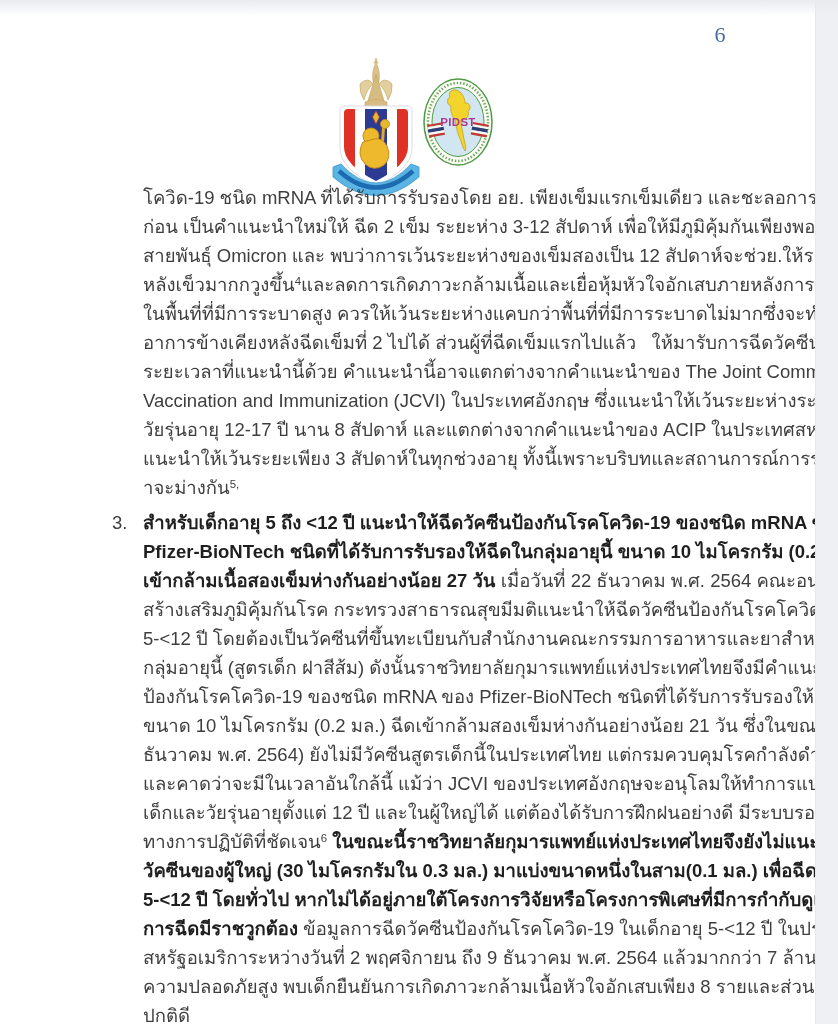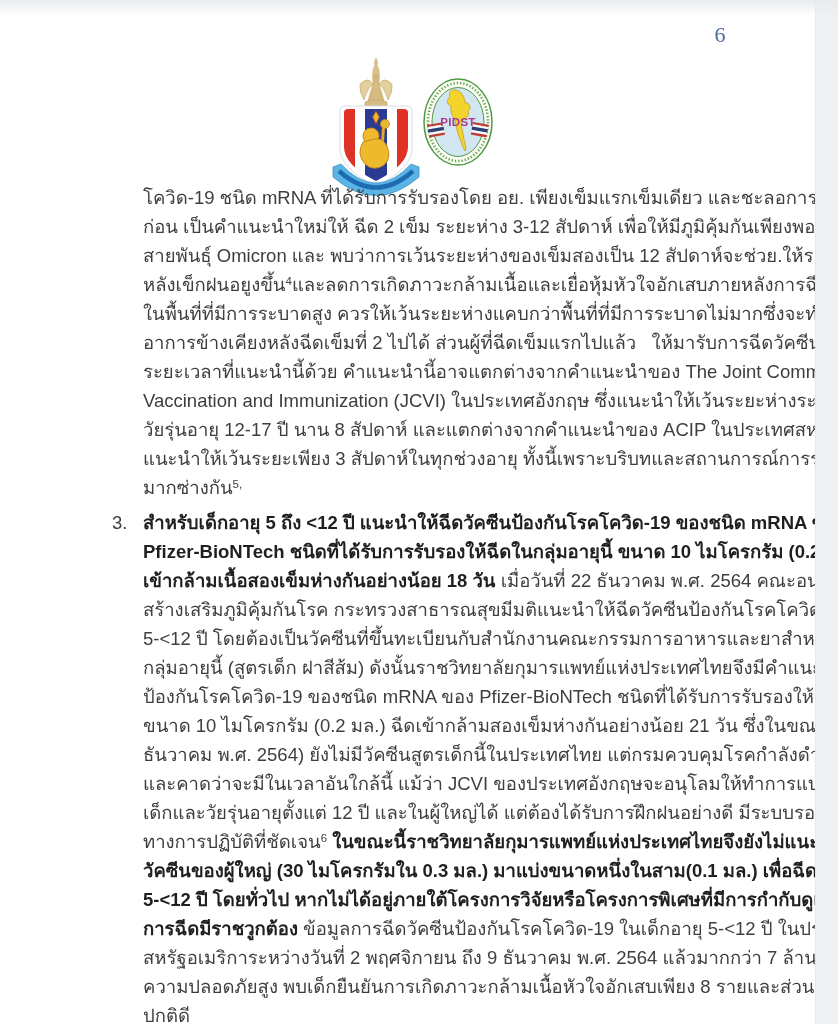--- a/index.html
+++ b/index.html
@@ -107,34 +107,34 @@
       </g>
       <text x="35" y="48" text-anchor="middle" font-size="11.5" font-weight="bold" fill="#aa3a90" letter-spacing="0.3" font-family="Liberation Sans, sans-serif">PIDST</text>
     </svg>
   </div>
 
   <div id="doc-body" class="doc-body">
       <div class="para">
         <div class="line"><span>โควิด-19 ชนิด mRNA ที่ได้รับการรับรองโดย อย. เพียงเข็มแรกเข็มเดียว และชะลอการฉีดเข็มสองไว้</span></div>
         <div class="line"><span>ก่อน เป็นคำแนะนำใหม่ให้ ฉีด 2 เข็ม ระยะห่าง 3-12 สัปดาห์ เพื่อให้มีภูมิคุ้มกันเพียงพอในการต่อสู้กับ</span></div>
         <div class="line"><span>สายพันธุ์ Omicron และ พบว่าการเว้นระยะห่างของเข็มสองเป็น 12 สัปดาห์จะช่วย.ให้ระดับภูมิคุ้มกัน</span></div>
-        <div class="line"><span>หลังเข็กฝนอยูงขึ้น</span><span class="sup">4</span><span>และลดการเกิดภาวะกล้ามเนื้อและเยื่อหุ้มหัวใจอักเสบภายหลังการฉีดวัคซีน ดังนั้น</span></div>
+        <div class="line"><span>หลังเข็วมากกวูงขึ้น</span><span class="sup">4</span><span>และลดการเกิดภาวะกล้ามเนื้อและเยื่อหุ้มหัวใจอักเสบภายหลังการฉีดวัคซีน ดังนั้น</span></div>
         <div class="line"><span>ในพื้นที่ที่มีการระบาดสูง ควรให้เว้นระยะห่างแคบกว่าพื้นที่ที่มีการระบาดไม่มากซึ่งจะทำให้ลดปัญหา</span></div>
         <div class="line"><span>อาการข้างเคียงหลังฉีดเข็มที่ 2 ไปได้ ส่วนผู้ที่ฉีดเข็มแรกไปแล้ว   ให้มารับการฉีดวัคซีนเข็มที่สองตาม</span></div>
         <div class="line"><span>ระยะเวลาที่แนะนำนี้ด้วย คำแนะนำนี้อาจแตกต่างจากคำแนะนำของ The Joint Committee on</span></div>
         <div class="line"><span>Vaccination and Immunization (JCVI) ในประเทศอังกฤษ ซึ่งแนะนำให้เว้นระยะห่างระหว่างเข็มใน</span></div>
         <div class="line"><span>วัยรุ่นอายุ 12-17 ปี นาน 8 สัปดาห์ และแตกต่างจากคำแนะนำของ ACIP ในประเทศสหรัฐอเมริกาที่</span></div>
         <div class="line"><span>แนะนำให้เว้นระยะเพียง 3 สัปดาห์ในทุกช่วงอายุ ทั้งนี้เพราะบริบทและสถานการณ์การระบาดที่</span></div>
-        <div class="line"><span>มากซ่างกัน</span><span class="sup">5,</span></div>
+        <div class="line"><span>าจะม่างกัน</span><span class="sup">5,</span></div>
       </div>
       <div class="para">
         <span class="para-num">3.</span>
         <div class="line"><span class="b">สำหรับเด็กอายุ 5 ถึง &lt;12 ปี แนะนำให้ฉีดวัคซีนป้องกันโรคโควิด-19 ของชนิด mRNA ของ</span></div>
         <div class="line"><span class="b">Pfizer-BioNTech ชนิดที่ได้รับการรับรองให้ฉีดในกลุ่มอายุนี้ ขนาด 10 ไมโครกรัม (0.2 มล.) ฉีด</span></div>
-        <div class="line"><span class="b">เข้ากล้ามเนื้อสองเข็มห่างกันอย่างน้อย 18 วัน</span><span> เมื่อวันที่ 22 ธันวาคม พ.ศ. 2564 คณะอนุกรรมการ</span></div>
+        <div class="line"><span class="b">เข้ากล้ามเนื้อสองเข็มห่างกันอย่างน้อย 27 วัน</span><span> เมื่อวันที่ 22 ธันวาคม พ.ศ. 2564 คณะอนุกรรมการ</span></div>
         <div class="line"><span>สร้างเสริมภูมิคุ้มกันโรค กระทรวงสาธารณสุขมีมติแนะนำให้ฉีดวัคซีนป้องกันโรคโควิด-19 ในเด็กอายุ</span></div>
         <div class="line"><span>5-&lt;12 ปี โดยต้องเป็นวัคซีนที่ขึ้นทะเบียนกับสำนักงานคณะกรรมการอาหารและยาสำหรับการฉีดในเด็ก</span></div>
         <div class="line"><span>กลุ่มอายุนี้ (สูตรเด็ก ฝาสีส้ม) ดังนั้นราชวิทยาลัยกุมารแพทย์แห่งประเทศไทยจึงมีคำแนะนำให้ฉีดวัคซีน</span></div>
         <div class="line"><span>ป้องกันโรคโควิด-19 ของชนิด mRNA ของ Pfizer-BioNTech ชนิดที่ได้รับการรับรองให้ฉีดในกลุ่มอายุนี้</span></div>
         <div class="line"><span>ขนาด 10 ไมโครกรัม (0.2 มล.) ฉีดเข้ากล้ามสองเข็มห่างกันอย่างน้อย 21 วัน ซึ่งในขณะนี้ (ณ วันที่ 23</span></div>
         <div class="line"><span>ธันวาคม พ.ศ. 2564) ยังไม่มีวัคซีนสูตรเด็กนี้ในประเทศไทย แต่กรมควบคุมโรคกำลังดำเนินการจัดหา</span></div>
         <div class="line"><span>และคาดว่าจะมีในเวลาอันใกล้นี้ แม้ว่า JCVI ของประเทศอังกฤษจะอนุโลมให้ทำการแบ่งวัคซีนที่ใช้ใน</span></div>
         <div class="line"><span>เด็กและวัยรุ่นอายุตั้งแต่ 12 ปี และในผู้ใหญ่ได้ แต่ต้องได้รับการฝึกฝนอย่างดี มีระบบรองรับและแนว</span></div>
         <div class="line"><span>ทางการปฏิบัติที่ชัดเจน</span><span class="sup">6</span><span class="b"> ในขณะนี้ราชวิทยาลัยกุมารแพทย์แห่งประเทศไทยจึงยังไม่แนะนำให้ใช้</span></div>
         <div class="line"><span class="b">วัคซีนของผู้ใหญ่ (30 ไมโครกรัมใน 0.3 มล.) มาแบ่งขนาดหนึ่งในสาม(0.1 มล.) เพื่อฉีดให้เด็กอายุ</span></div>

